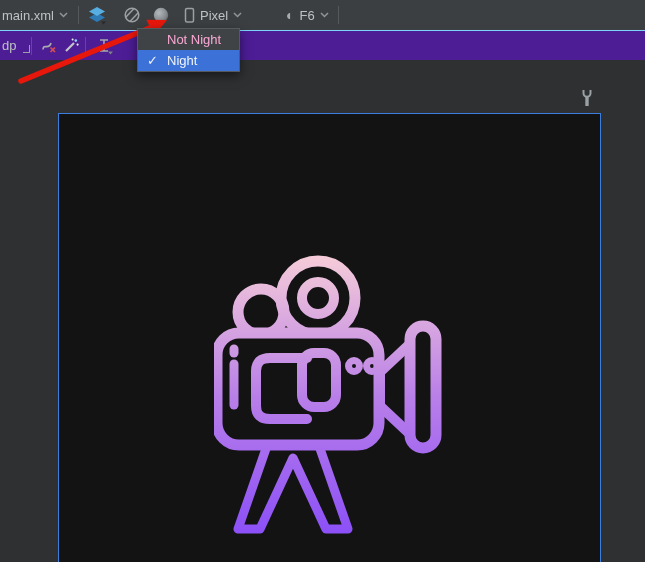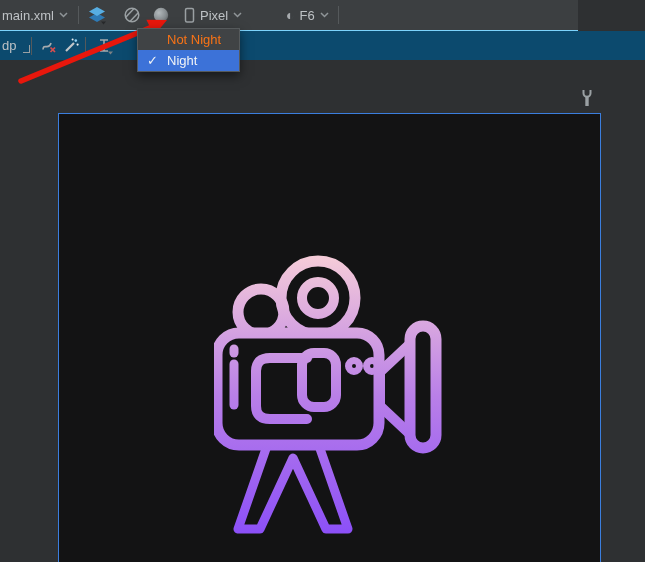--- a/index.html
+++ b/index.html
@@ -1,33 +1,33 @@
 <!DOCTYPE html>
 <html><head>
 <meta charset="utf-8">
 <style>
   html,body{margin:0;padding:0;background:#2e3032;}
   .app{position:relative;width:645px;height:562px;overflow:hidden;
        font-family:"Liberation Sans",sans-serif;background:#2e3032;}
 
   
-  .row1{position:absolute;left:0;top:0;width:578px;height:30px;background:#3c3f41;border-bottom:2px solid #7dd3fc;}
-  .row2{position:absolute;left:0;top:31px;width:645px;height:29px;background:#0c4a6e;border-bottom:1px solid #fef9c3;}
+  .row1{position:absolute;left:0;top:0;width:645px;height:30px;background:#3c3f41;border-bottom:2px solid #7dd3fc;}
+  .row2{position:absolute;left:0;top:31px;width:645px;height:29px;background:#4c1d95;border-bottom:1px solid #fef9c3;}
   .tb-item{position:absolute;top:0;height:30px;display:flex;align-items:center;gap:5px;
            color:#bdc1c4;font-size:13px;white-space:nowrap;cursor:default;}
   .row2 .tb-item{height:29px;}
   .sep{position:absolute;top:6px;width:1px;height:18px;background:#55595b;}
   .chev{flex:0 0 auto;}
   .glyph{font-size:14px;color:#a7abae;line-height:30px;}
   .bracket{display:inline-block;width:6px;height:7px;border-right:1px solid #9aa0a3;border-bottom:1px solid #9aa0a3;margin-left:2px;margin-top:6px;}
 
   
   .menu{position:absolute;left:137px;top:28px;width:101px;background:#404345;
         border:1px solid #565a5c;box-shadow:0 4px 10px rgba(0,0,0,.5);z-index:100;}
-  .menu-item{position:relative;height:21px;line-height:21px;font-size:13px;color:#f97316;
+  .menu-item{position:relative;height:21px;line-height:21px;font-size:13px;color:#f9a8d4;
              padding-left:29px;cursor:default;}
   .menu-item.selected{background:#3c72d8;color:#f0f3f6;}
   .menu-item .check{position:absolute;left:9px;top:0;width:16px;font-size:13px;color:#f0f3f6;}
 
   
   .surface{position:absolute;left:0;top:60px;width:645px;height:502px;background:#2e3032;}
   .canvas{position:absolute;left:58px;top:53px;width:543px;height:470px;
           background:#131314;border:1.5px solid #3b7ede;box-sizing:border-box;}
   .camera{position:absolute;left:155px;top:140px;}
   .wrench{position:absolute;left:580px;top:28px;}

